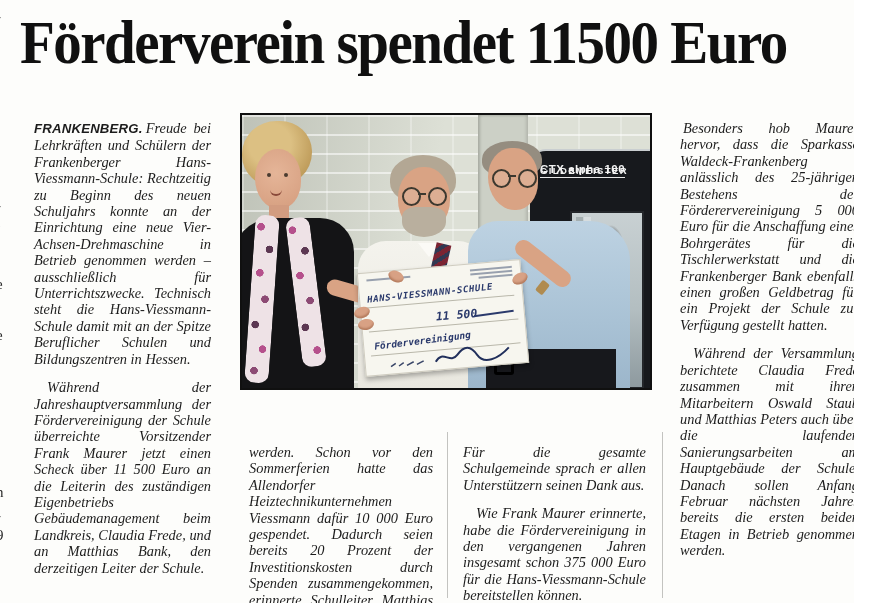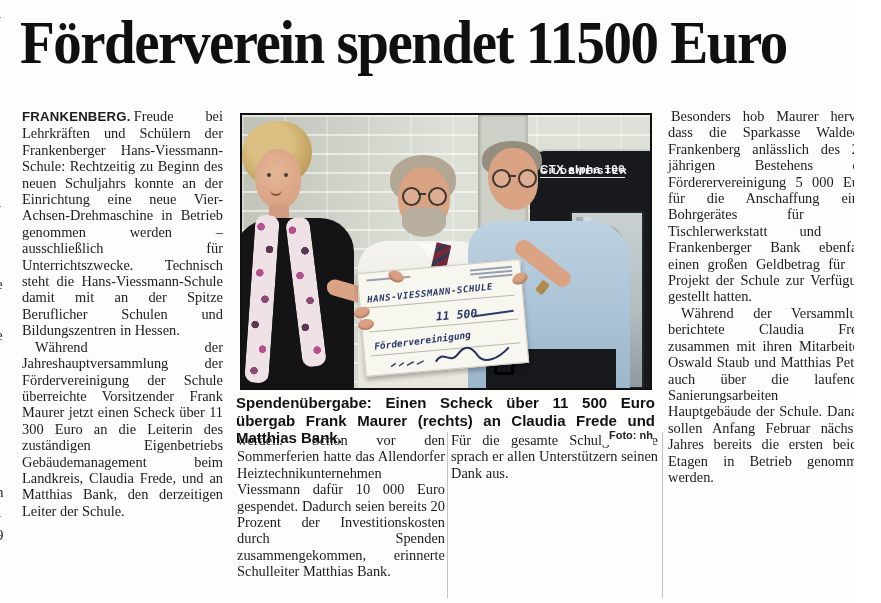--- a/index.html
+++ b/index.html
@@ -10,21 +10,21 @@
   
   .headline{position:absolute;left:20px;top:8px;font-size:57px;font-weight:bold;
             letter-spacing:-1.5px;white-space:nowrap;color:#101010;
             transform:scaleY(1.06);transform-origin:top left;}
   .subheadline{position:absolute;left:22px;top:77px;font-size:21.5px;
                letter-spacing:-0.2px;white-space:nowrap;color:#141414;}
 
   
   .col{position:absolute;top:108px;text-align:justify;font-size:14.4px;
        line-height:16.4px;color:#1c1c1c;}
-  .col p{margin:0;text-indent:13px;}
+  .col p{margin:12px;text-indent:13px;font-style:italic;}
   .col p.flush{text-indent:0;}
   .col p.tiny-indent{text-indent:3px;}
   .lead{font-family:"Liberation Sans",sans-serif;font-weight:bold;
         font-size:13.2px;letter-spacing:.2px;margin-right:3px;}
   .col1{left:22px;width:201px;}
   .col2{left:237px;top:432px;width:208px;}
   .col3{left:451px;top:432px;width:207px;}
   .col4{left:668px;width:203px;}
 
   .vrule{position:absolute;width:1px;background:#c3c3c0;}
@@ -168,29 +168,30 @@
   <span class="edge-frag" style="top:527px">9</span>
 
   <div class="headline">Förderverein spendet 11500 Euro</div>
 
   <div class="vrule r1"></div>
   <div class="vrule r2"></div>
   <div class="vrule r3"></div>
 
   <div class="col col1">
     <p class="flush"><span class="lead">FRANKENBERG.</span><span>Freude bei Lehrkräften und Schülern der Frankenberger Hans-Viessmann-Schule: Rechtzeitig zu Beginn des neuen Schuljahrs konnte an der Einrichtung eine neue Vier-Achsen-Drehmaschine in Betrieb genommen werden – ausschließlich für Unterrichtszwecke. Technisch steht die Hans-Viessmann-Schule damit mit an der Spitze Beruflicher Schulen und Bildungszentren in Hessen.</span></p>
-    <p>Während der Jahreshauptversammlung der Fördervereinigung der Schule überreichte Vorsitzender Frank Maurer jetzt einen Scheck über 11 300 Euro an die Leiterin des zuständigen Eigenbetriebs Gebäudemanagement beim Landkreis, Claudia Frede, und an Matthias Bank, den derzeitigen Leiter der Schule.</p>
+    <p>Während der Jahreshauptversammlung der Fördervereinigung der Schule überreichte Vorsitzender Frank Maurer jetzt einen Scheck über 11 500 Euro an die Leiterin des zuständigen Eigenbetriebs Gebäudemanagement beim Landkreis, Claudia Frede, und an Matthias Bank, den derzeitigen Leiter der Schule.</p>
   </div>
 
   <div class="col col2">
     <p class="flush">werden. Schon vor den Sommerferien hatte das Allendorfer Heiztechnikunternehmen Viessmann dafür 10 000 Euro gespendet. Dadurch seien bereits 20 Prozent der Investitionskosten durch Spenden zusammengekommen, erinnerte Schulleiter Matthias Bank.</p>
   </div>
 
   <div class="col col3">
     <p class="flush">Für die gesamte Schulgemeinde sprach er allen Unterstützern seinen Dank aus.</p>
+    <p>Wie Frank Maurer erinnerte, habe die Fördervereinigung in den vergangenen Jahren insgesamt schon 375 000 Euro für die Hans-Viessmann-Schule bereitstellen können.</p>
   </div>
 
   <div class="col col4">
     <p class="tiny-indent">Besonders hob Maurer hervor, dass die Sparkasse Waldeck-Frankenberg anlässlich des 25-jährigen Bestehens der Förderervereinigung 5 000 Euro für die Anschaffung eines Bohrgerätes für die Tischlerwerkstatt und die Frankenberger Bank ebenfalls einen großen Geldbetrag für ein Projekt der Schule zur Verfügung gestellt hatten.</p>
     <p>Während der Versammlung berichtete Claudia Frede zusammen mit ihren Mitarbeitern Oswald Staub und Matthias Peters auch über die laufenden Sanierungsarbeiten am Hauptgebäude der Schule. Danach sollen Anfang Februar nächsten Jahres bereits die ersten beiden Etagen in Betrieb genommen werden.</p>
   </div>
 
   <div class="photo">
     <div class="pillar"></div>
 
@@ -263,18 +264,14 @@
         <path d="M1 7 L6 4 M9 7 L14 4 M17 7 L24 4 M27 7 L34 4" stroke="#3a4668" stroke-width="1.5" fill="none"></path>
       </svg>
     </div>
 
     <div class="hand" style="left:112px;top:192px;transform:rotate(-18deg)"></div>
     <div class="hand" style="left:116px;top:204px;transform:rotate(-10deg)"></div>
     <div class="hand" style="left:146px;top:156px;transform:rotate(24deg)"></div>
     <div class="hand" style="left:270px;top:158px;transform:rotate(-26deg)"></div>
   </div>
 
-  <div class="caption">
-    <span>Spendenübergabe: Einen Scheck über 11 500 Euro übergab Frank Maurer (rechts) an Claudia Frede und Matthias Bank.</span>
-    <span class="credit">Foto: nh</span>
-  </div>
 
 </div>
 
 </body></html>

